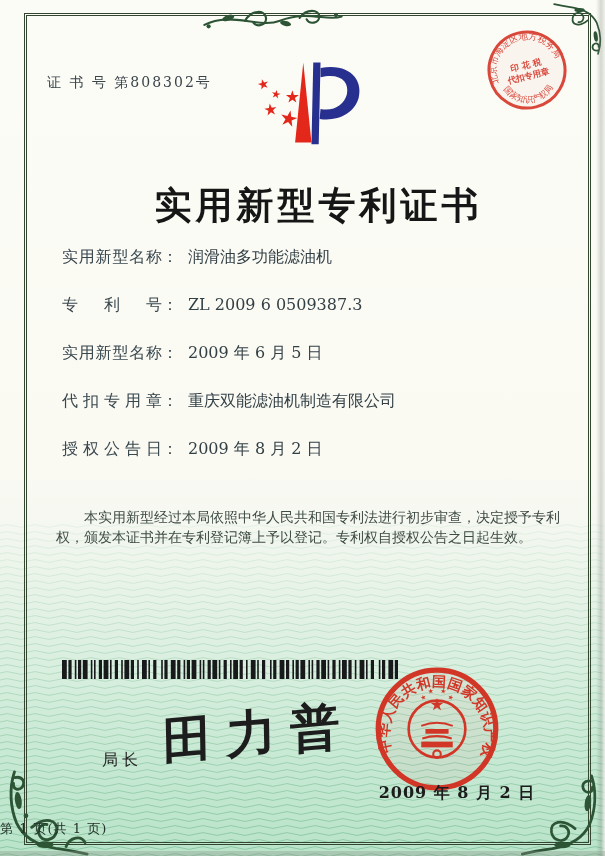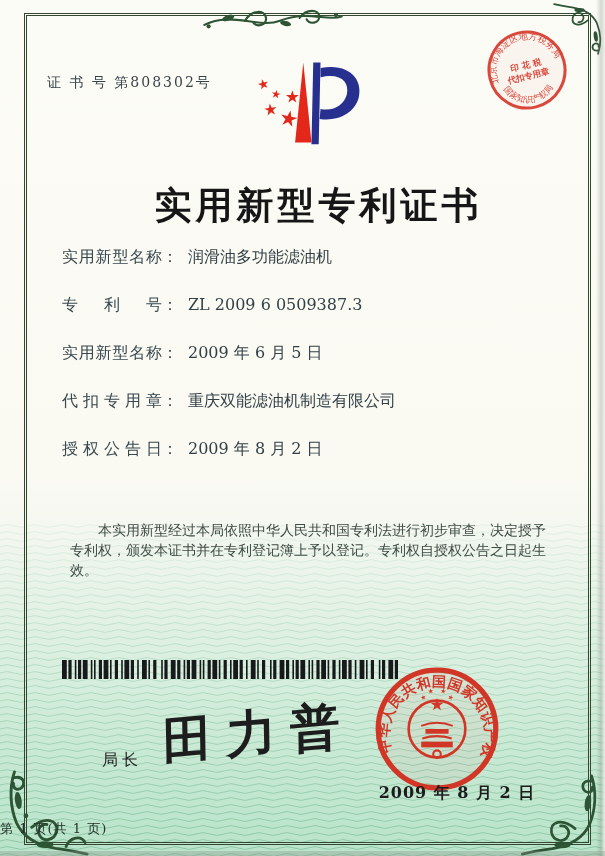--- a/index.html
+++ b/index.html
@@ -23,21 +23,21 @@
   .logo{position:absolute;left:247px;top:54px;}
   .tax-stamp{position:absolute;left:485px;top:28px;transform:rotate(-14deg);opacity:.92;}
   .title{position:absolute;left:0;top:165px;width:100%;text-align:center;margin:16px;
     font-size:37px;font-weight:700;letter-spacing:4px;color:#161616;}
   .fields{position:absolute;left:62px;top:247px;color:#39474e;font-size:16px;}
   .field-row{height:16px;margin-bottom:32px;white-space:nowrap;}
   .f-label{display:inline-block;width:100px;text-align:justify;text-align-last:justify;}
   .f-colon{display:inline-block;}
   .f-value{margin-left:10px;color:#323f45;}
   .paras{position:absolute;left:56px;top:507px;width:504px;color:#3e4a44;font-size:14px;line-height:20px;text-align:justify;}
-  .paras p{margin:14px;text-indent:2em;font-family:Liberation Mono, monospace;}
+  .paras p{margin:0;text-indent:2em;}
   .barcode{position:absolute;left:62px;top:660px;}
   .director{position:absolute;left:102px;top:750px;font-size:16px;letter-spacing:4px;color:#222;}
   .signature{position:absolute;left:162px;top:700px;font-size:50px;font-weight:700;color:#1d1d1d;
     letter-spacing:14px;transform:rotate(-5deg) skewX(-4deg);font-family:"DejaVu Serif",serif;white-space:nowrap;}
   .seal{position:absolute;left:374px;top:666px;opacity:.95;}
   .seal-date{position:absolute;left:372px;top:783px;width:170px;text-align:center;
     font-size:16px;font-weight:600;letter-spacing:1px;color:#1c1c1c;}
   .footer{position:absolute;left:0;top:820px;width:100%;text-align:left;font-size:13px;color:#23332a;letter-spacing:1px;}
   .ornament{position:absolute;pointer-events:none;}
   .orn-stroke{fill:none;stroke:#2d5435;stroke-width:3;stroke-linecap:round;}

